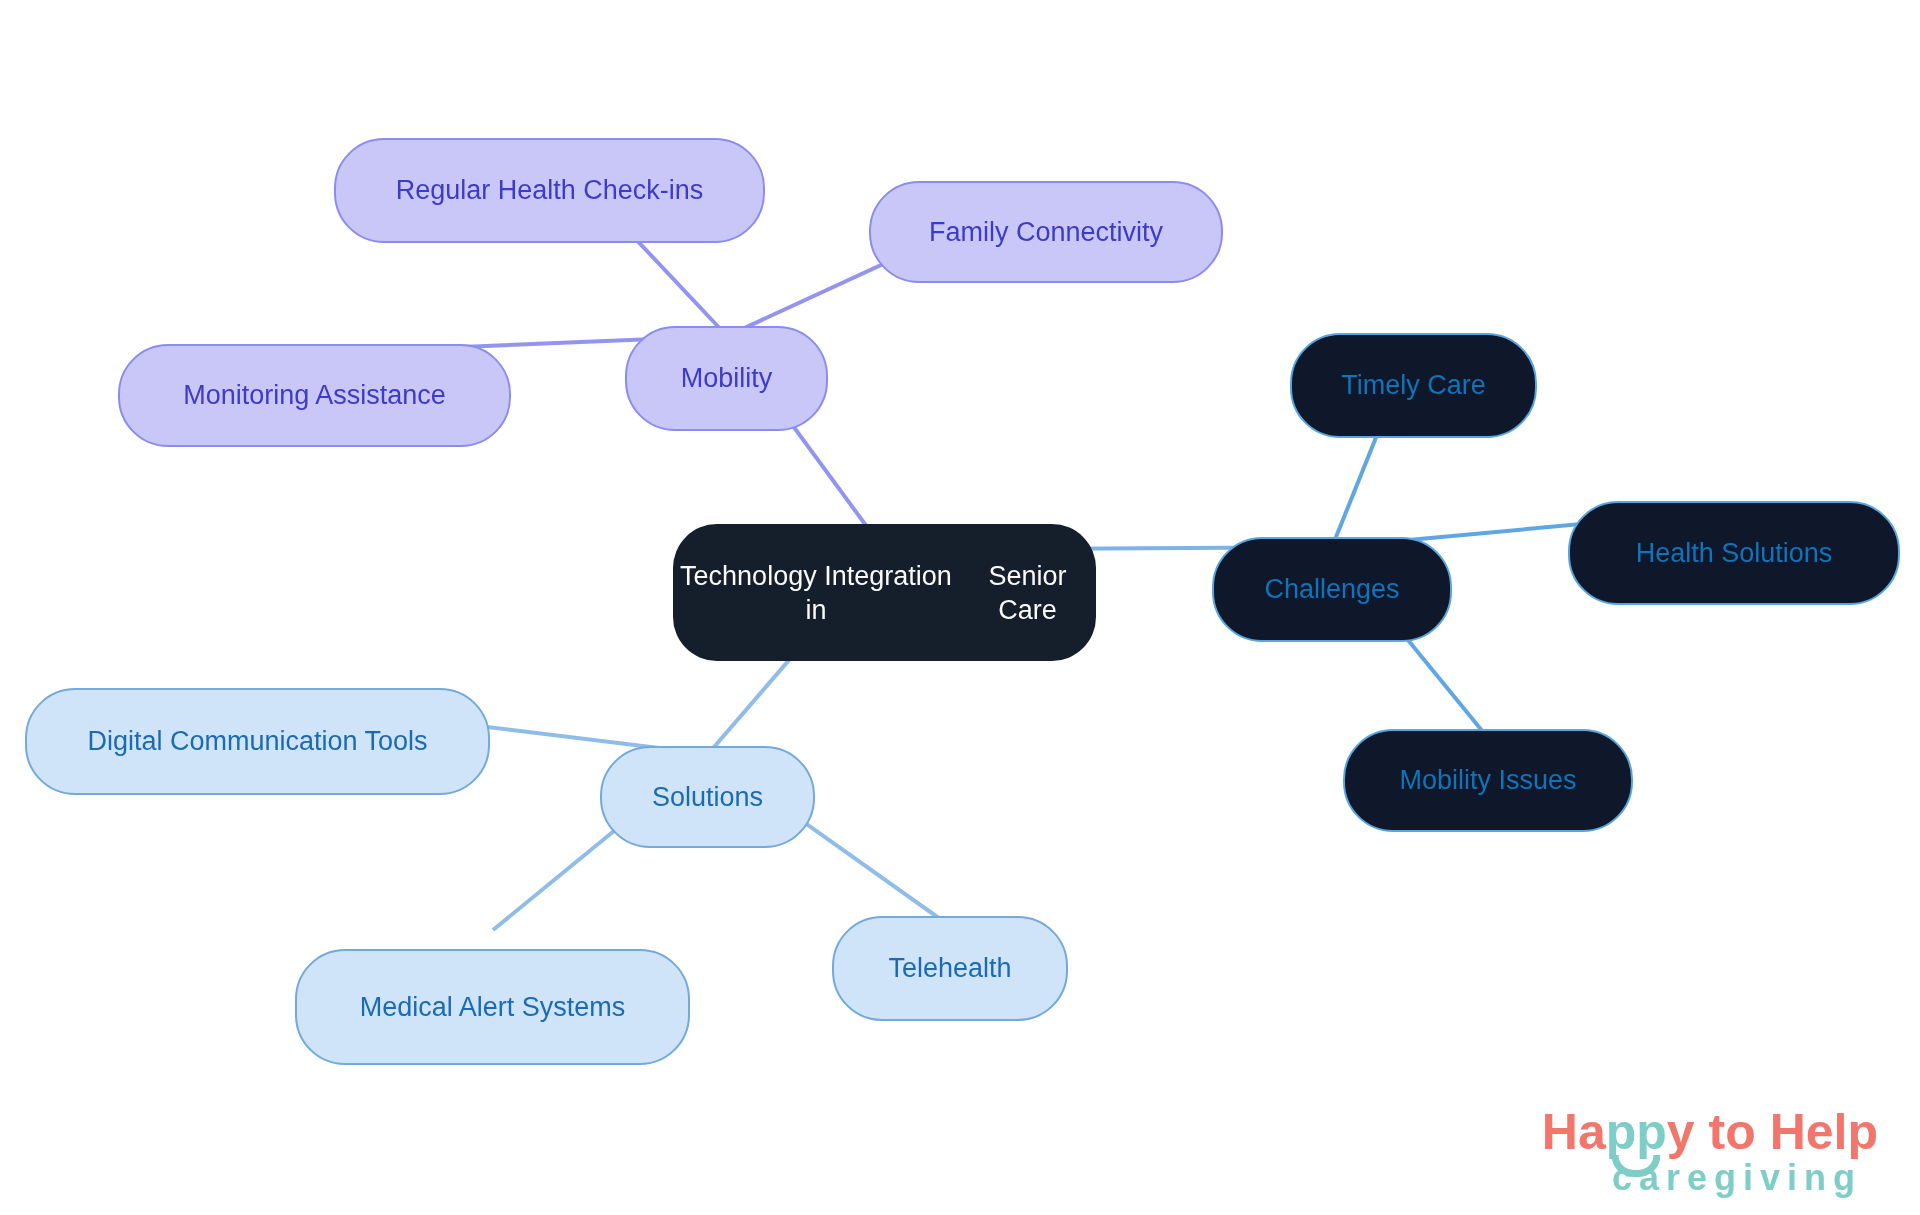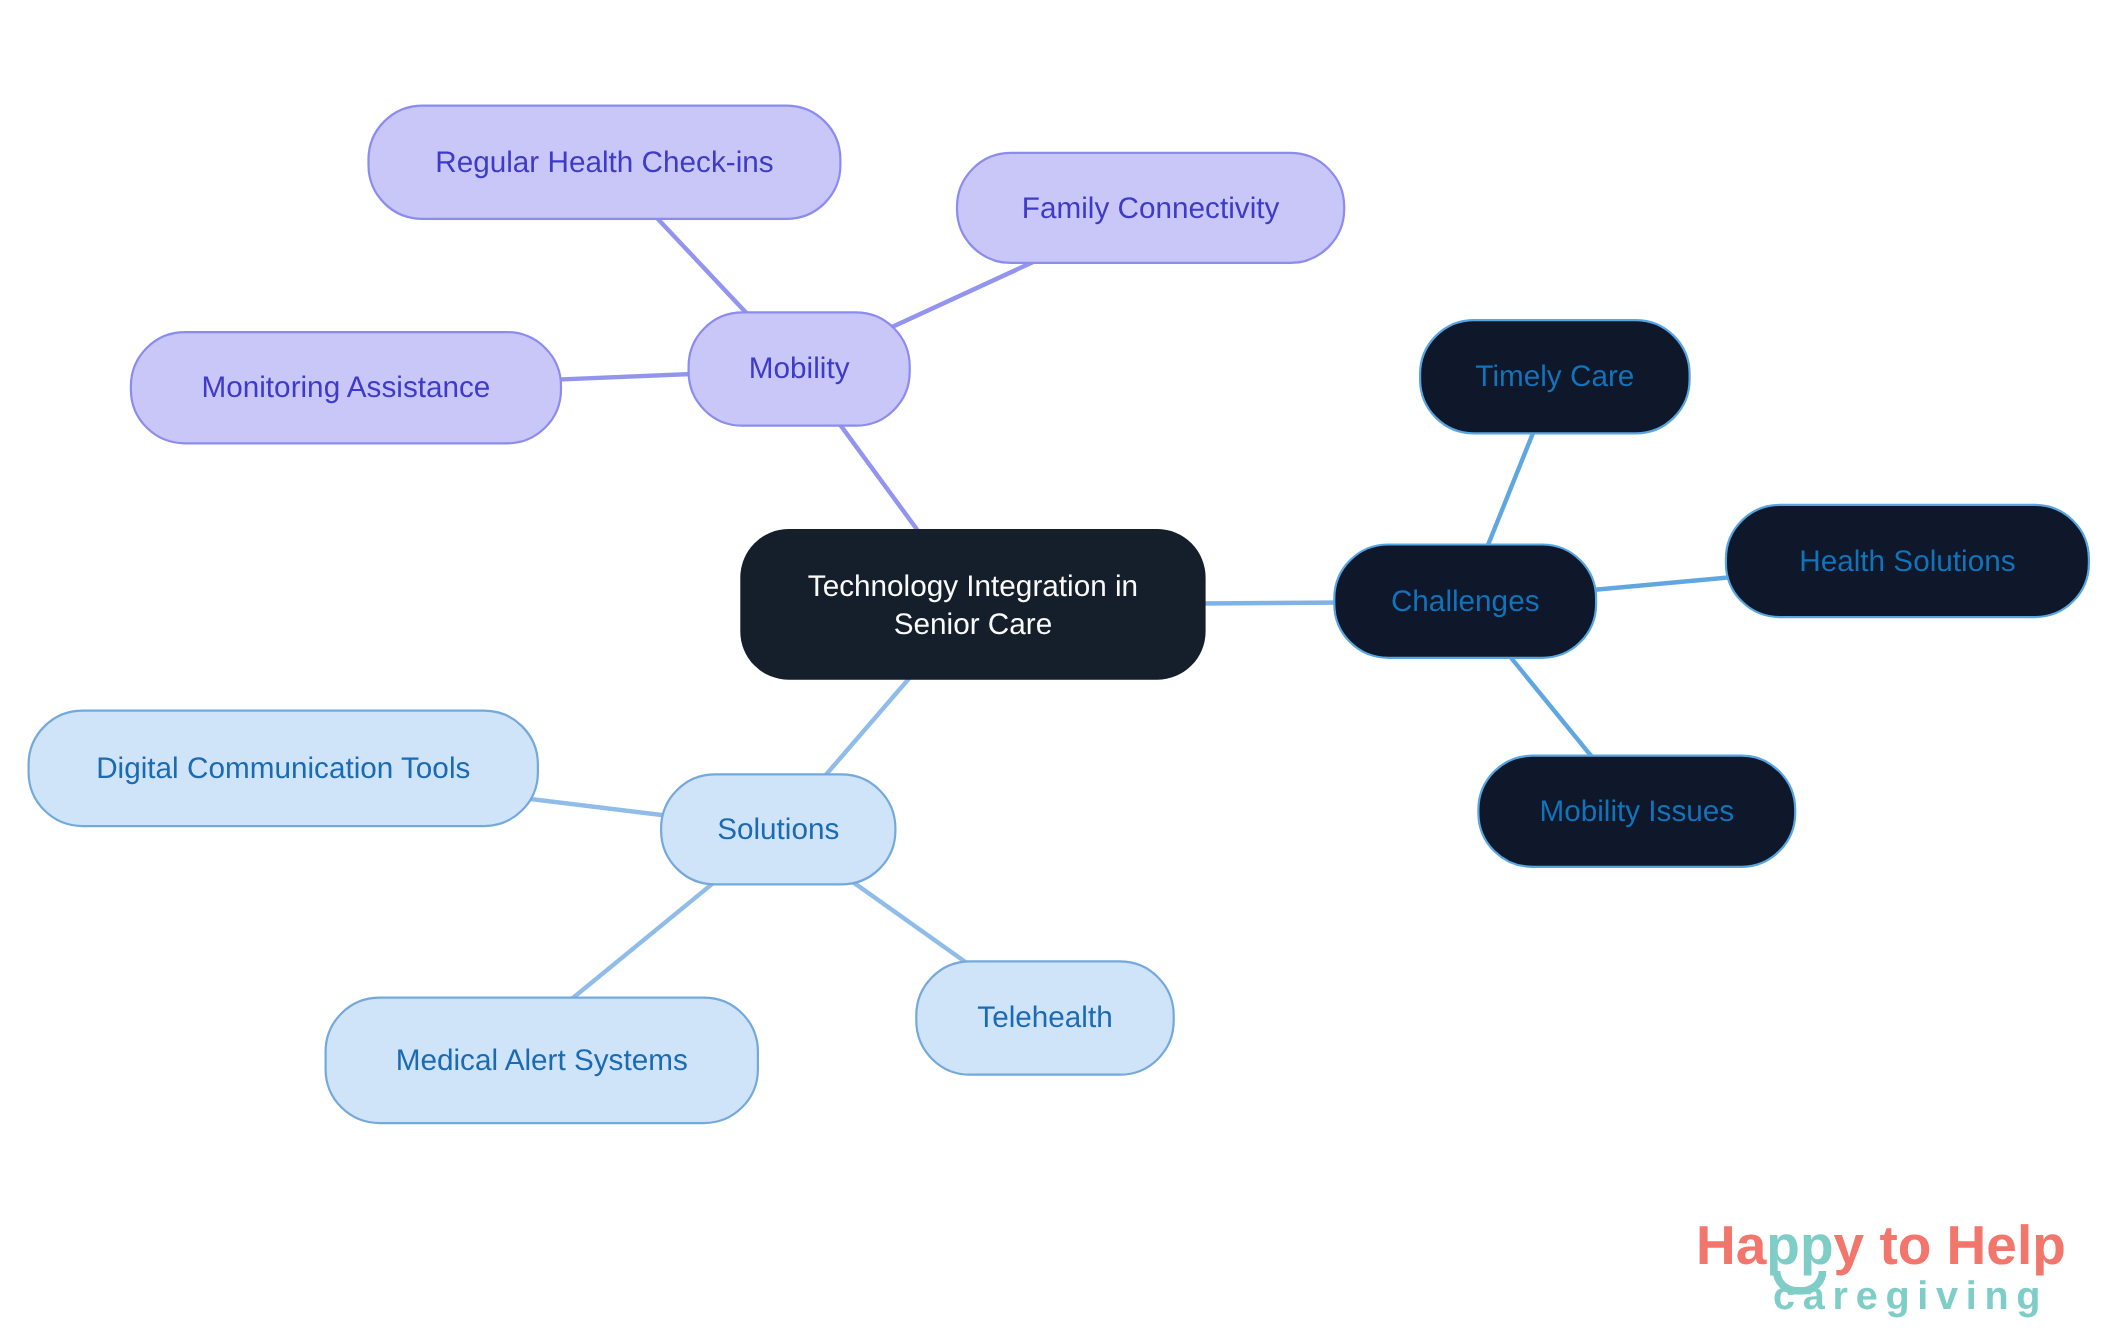--- a/index.html
+++ b/index.html
@@ -11,26 +11,27 @@
   .canvas{position:relative;width:1920px;height:1215px;background:#ffffff;}
   .edges{position:absolute;left:0;top:0;width:1920px;height:1215px;}
   .node{
     position:absolute;
     display:flex;align-items:center;justify-content:center;
     border-radius:50px;
     font-size:27px;
     white-space:nowrap;
     box-sizing:border-box;
     text-align:center;
+    margin-top:43px;
   }
   .node.root{
     background:#151e2b;
     border-radius:44px;
     color:#fafafa;
-    flex-direction:column;
+    flex-direction:row;
     line-height:34px;
     white-space:normal;
   }
   .node.purple{background:#c9c6f8;border:2px solid #8c8cf0;color:#3d3bc8;}
   .node.blue  {background:#0f172a;border:2px solid #58a6e1;color:#1173b9;}
   .node.lblue {background:#cfe3f9;border:2px solid #74a9dc;color:#1a6bb4;}
 
   .logo{position:absolute;left:1420px;top:1103px;width:458px;text-align:right;}
   .logo-main{font-size:50px;font-weight:bold;line-height:58px;letter-spacing:0px;white-space:nowrap;}
   .logo .coral{color:#f2766c;}

